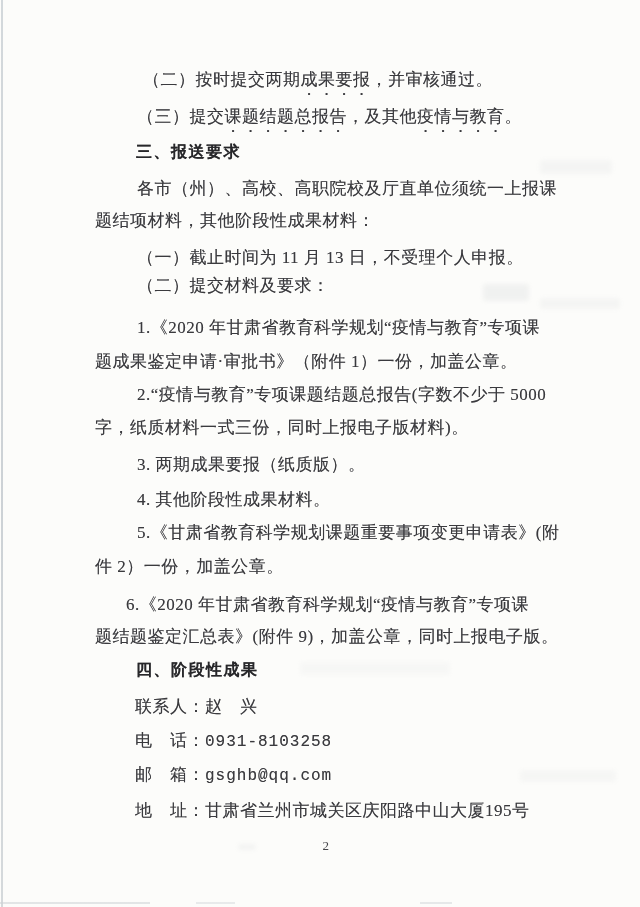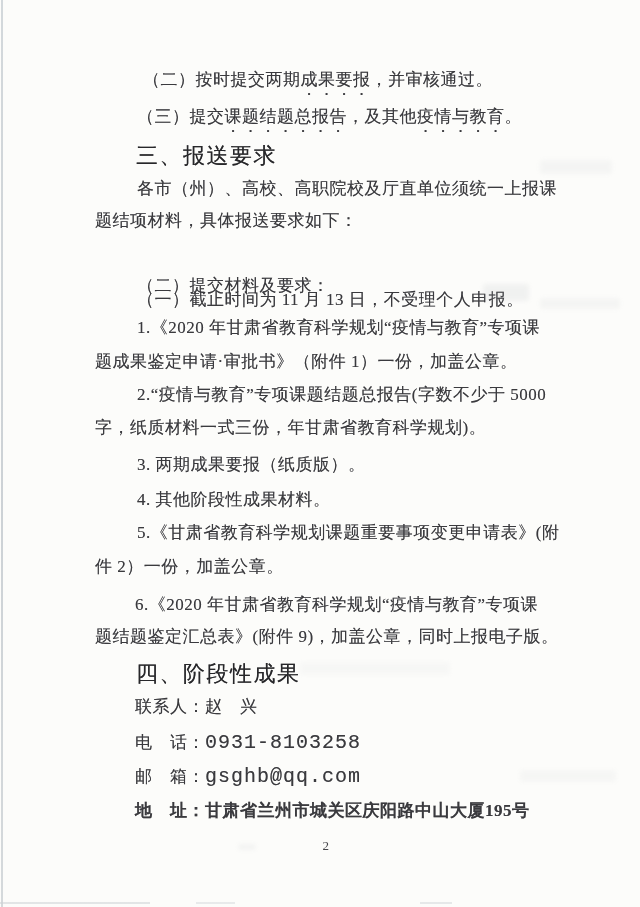--- a/index.html
+++ b/index.html
@@ -24,39 +24,39 @@
     position: absolute;
     white-space: pre;
     font-size: 17px;
     line-height: 1.18;
     letter-spacing: 0.5px;
     color: var(--ink, #3a3a3e);
     text-shadow: 0 0 0.5px rgba(40,40,45,0.45);
   }
   .line.heading {
     font-family: "DejaVu Sans", "Liberation Sans", sans-serif;
-    font-weight: 400;
-    font-size: 22px;
+    font-weight: 700;
+    font-size: 16px;
     letter-spacing: 1.5px;
     color: var(--heading-ink, #27272a);
     text-shadow: 0 0 0.5px rgba(20,20,22,0.6);
   }
   
   .line .em {
     -webkit-text-emphasis-style: dot;
     -webkit-text-emphasis-color: var(--ink, #3a3a3e);
     -webkit-text-emphasis-position: under;
     text-emphasis-style: dot;
     text-emphasis-color: var(--ink, #3a3a3e);
     text-emphasis-position: under right;
   }
   
   .line .mono {
     font-family: "Liberation Mono", "DejaVu Sans Mono", monospace;
-    font-size: 20px;
+    font-size: 16px;
     letter-spacing: 1px;
   }
   .page-number {
     position: absolute;
     left: 0;
     top: 838px;
     width: 652px; 
     text-align: center;
     font-size: 13px;
     letter-spacing: 0.5px;
@@ -101,38 +101,38 @@
 </style>
 </head>
 <body>
 
 <div class="page">
   <div class="lines">
       <div class="line" style="left: 143px; top: 70px;"><span>（二）按时提交两期</span><span class="em">成果要报</span><span>，并审核通过。</span></div>
       <div class="line" style="left: 137px; top: 107px;"><span>（三）提交</span><span class="em">课题结题总报告</span><span>，及其他</span><span class="em">疫情与教育</span><span>。</span></div>
       <div class="line heading" style="left: 136px; top: 143px;"><span>三、报送要求</span></div>
       <div class="line" style="left: 137px; top: 179px;"><span>各市（州）、高校、高职院校及厅直单位须统一上报课</span></div>
-      <div class="line" style="left: 95px; top: 211px;"><span>题结项材料，具体报送要求如下：</span></div>
-      <div class="line" style="left: 137px; top: 248px; margin-top: 42px;"><span>（一）截止时间为 11 月 13 日，不受理个人申报。</span></div>
+      <div class="line" style="left: 95px; top: 211px;"><span>题结项材料，其他阶段性成果材料：</span></div>
+      <div class="line" style="left: 137px; top: 248px;"><span>（一）截止时间为 11 月 13 日，不受理个人申报。</span></div>
       <div class="line" style="left: 137px; top: 276px;"><span>（二）提交材料及要求：</span></div>
       <div class="line" style="left: 137px; top: 318px;"><span>1.《2020 年甘肃省教育科学规划“疫情与教育”专项课</span></div>
       <div class="line" style="left: 95px; top: 352px;"><span>题成果鉴定申请·审批书》（附件 1）一份，加盖公章。</span></div>
       <div class="line" style="left: 137px; top: 385px;"><span>2.“疫情与教育”专项课题结题总报告(字数不少于 5000</span></div>
-      <div class="line" style="left: 95px; top: 418px;"><span>字，纸质材料一式三份，年甘肃省教育科学规划)。</span></div>
+      <div class="line" style="left: 95px; top: 418px;"><span>字，纸质材料一式三份，同时上报电子版材料)。</span></div>
       <div class="line" style="left: 137px; top: 455px;"><span>3. 两期成果要报（纸质版）。</span></div>
       <div class="line" style="left: 137px; top: 490px;"><span>4. 其他阶段性成果材料。</span></div>
       <div class="line" style="left: 137px; top: 523px;"><span>5.《甘肃省教育科学规划课题重要事项变更申请表》(附</span></div>
       <div class="line" style="left: 95px; top: 557px;"><span>件 2）一份，加盖公章。</span></div>
-      <div class="line" style="left: 135px; top: 595px;"><span>6.《2020 年甘肃省教育科学规划“疫情与教育”专项课</span></div>
+      <div class="line" style="left: 126px; top: 595px;"><span>6.《2020 年甘肃省教育科学规划“疫情与教育”专项课</span></div>
       <div class="line" style="left: 95px; top: 627px;"><span>题结题鉴定汇总表》(附件 9)，加盖公章，同时上报电子版。</span></div>
       <div class="line heading" style="left: 136px; top: 661px;"><span>四、阶段性成果</span></div>
       <div class="line" style="left: 135px; top: 697px;"><span>联系人：赵　兴</span></div>
       <div class="line" style="left: 135px; top: 731px;"><span>电　话：</span><span class="mono">0931-8103258</span></div>
       <div class="line" style="left: 135px; top: 765px;"><span>邮　箱：</span><span class="mono">gsghb@qq.com</span></div>
-      <div class="line" style="left: 135px; top: 801px; font-weight: bold;"><span>地　址：甘肃省兰州市城关区庆阳路中山大厦195号</span></div>
+      <div class="line" style="left: 135px; top: 801px;"><span>地　址：甘肃省兰州市城关区庆阳路中山大厦195号</span></div>
     </div>
 
   <div class="page-number">2</div>
 
   <div class="edge-left"></div>
   <div class="edge-bottom"></div>
 
   <div class="smudge s1"></div>
   <div class="smudge s2"></div>
   <div class="smudge s3"></div>

